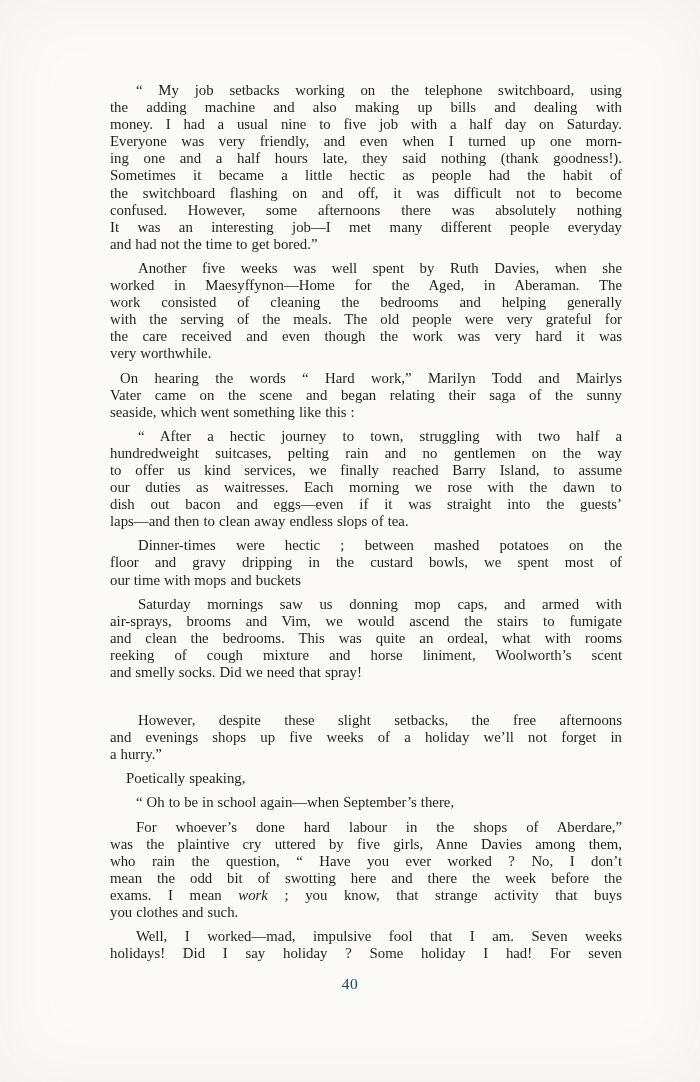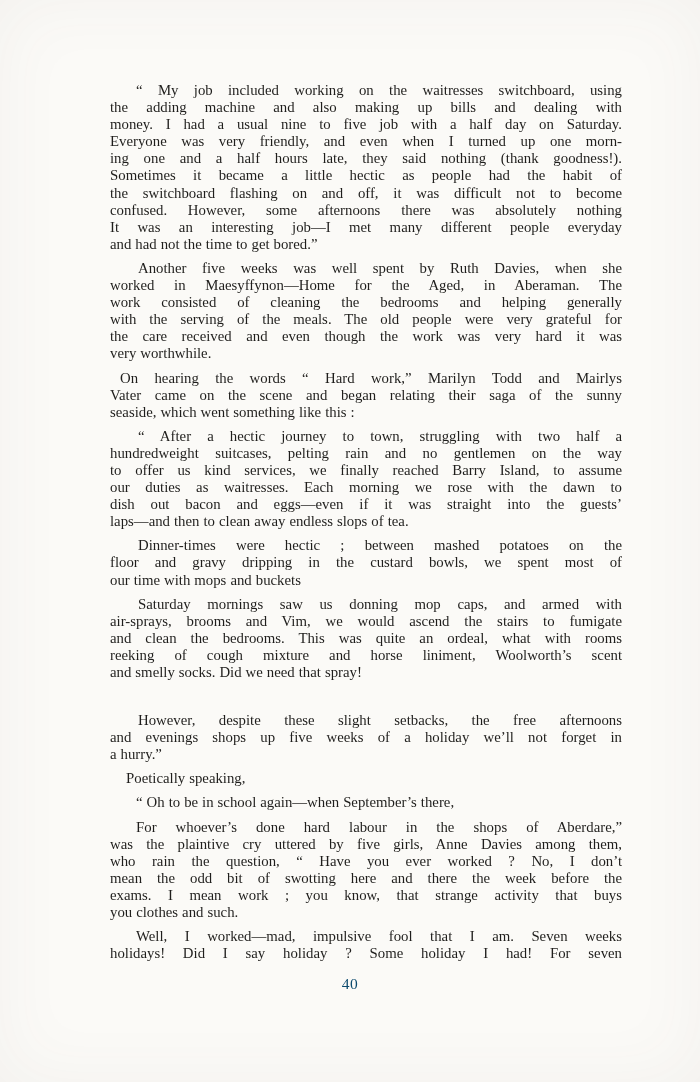--- a/index.html
+++ b/index.html
@@ -32,39 +32,40 @@
     font-size: 14.8px;
     line-height: 17.1px;
     text-align: justify;
     text-align-last: left;
     word-spacing: 0.02em;
   }
   .line.j {
     text-align-last: justify;
   }
   .it {
+    font-style: italic;
   }
   .page-number {
     position: absolute;
     top: 975px;
     left: 0;
     width: 700px;
     text-align: center;
     font-size: 15.5px;
     letter-spacing: 0.5px;
     color: #0c4a6e;
   }
 </style>
 </head>
 <body>
 
 <div class="scan-page">
   <div class="text-block">
       <div class="para">
-        <div class="line j" style="text-indent: 26px;">“ My job included working on the waitresses switchboard, using</div>
+        <div class="line j" style="text-indent: 26px;">“ My job setbacks working on the telephone switchboard, using</div>
         <div class="line j">the adding machine and also making up bills and dealing with</div>
         <div class="line j">money. I had a usual nine to five job with a half day on Saturday.</div>
         <div class="line j">Everyone was very friendly, and even when I turned up one morn-</div>
         <div class="line j">ing one and a half hours late, they said nothing (thank goodness!).</div>
         <div class="line j">Sometimes it became a little hectic as people had the habit of</div>
         <div class="line j">the switchboard flashing on and off, it was difficult not to become</div>
         <div class="line j">confused. However, some afternoons there was absolutely nothing</div>
         <div class="line j">It was an interesting job—I met many different people everyday</div>
         <div class="line">and had not the time to get bored.”</div>
       </div>

